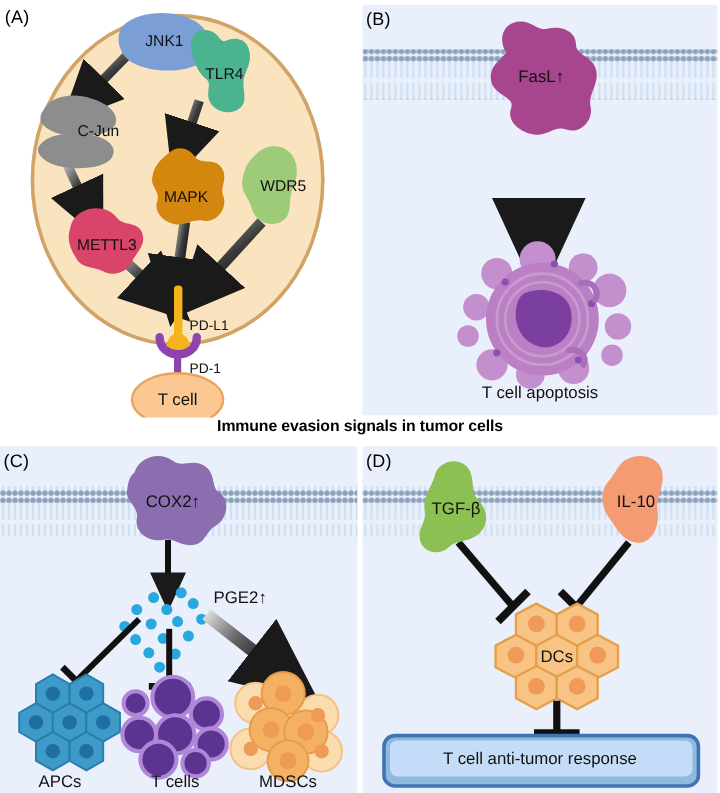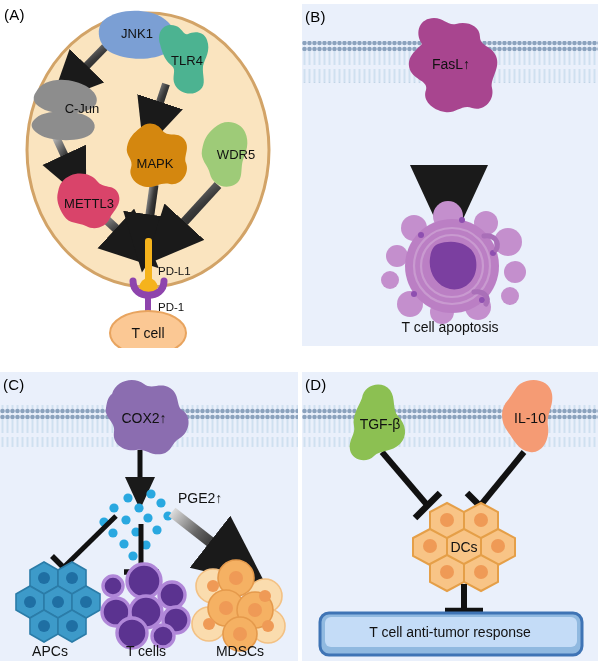--- a/index.html
+++ b/index.html
@@ -213,20 +213,21 @@
         <circle cx="112" cy="290" r="3" fill="#8e4fb0"></circle>
         <circle cx="180" cy="296" r="3" fill="#8e4fb0"></circle>
         <path d="M182,232 C192,230 198,238 194,246" fill="none" stroke="#a96fb8" stroke-width="5" stroke-linecap="round"></path>
         <path d="M172,288 C182,286 188,294 184,300" fill="none" stroke="#a96fb8" stroke-width="5" stroke-linecap="round"></path>
       </g>
 
       <text class="lbl lbl-lg" x="148" y="324">T cell apoptosis</text>
     </svg>
   </div>
 
+  <div class="center-title">Immune evasion signals in tumor cells</div>
 
   <div class="panel" id="panelC">
     <div class="panel-letter" style="left:3px; top:4px;">(C)</div>
 
     <svg width="298" height="289" viewBox="0 0 298 289">
       <defs>
         <pattern id="lipidC" x="0" y="0" width="5" height="42" patternUnits="userSpaceOnUse">
           <circle cx="2.5" cy="3" r="2.3" fill="#8ba2bd"></circle>
           <rect x="1.5" y="5" width="2" height="14" fill="#cfe0f0"></rect>
           <rect x="1.5" y="23" width="2" height="14" fill="#cfe0f0"></rect>

